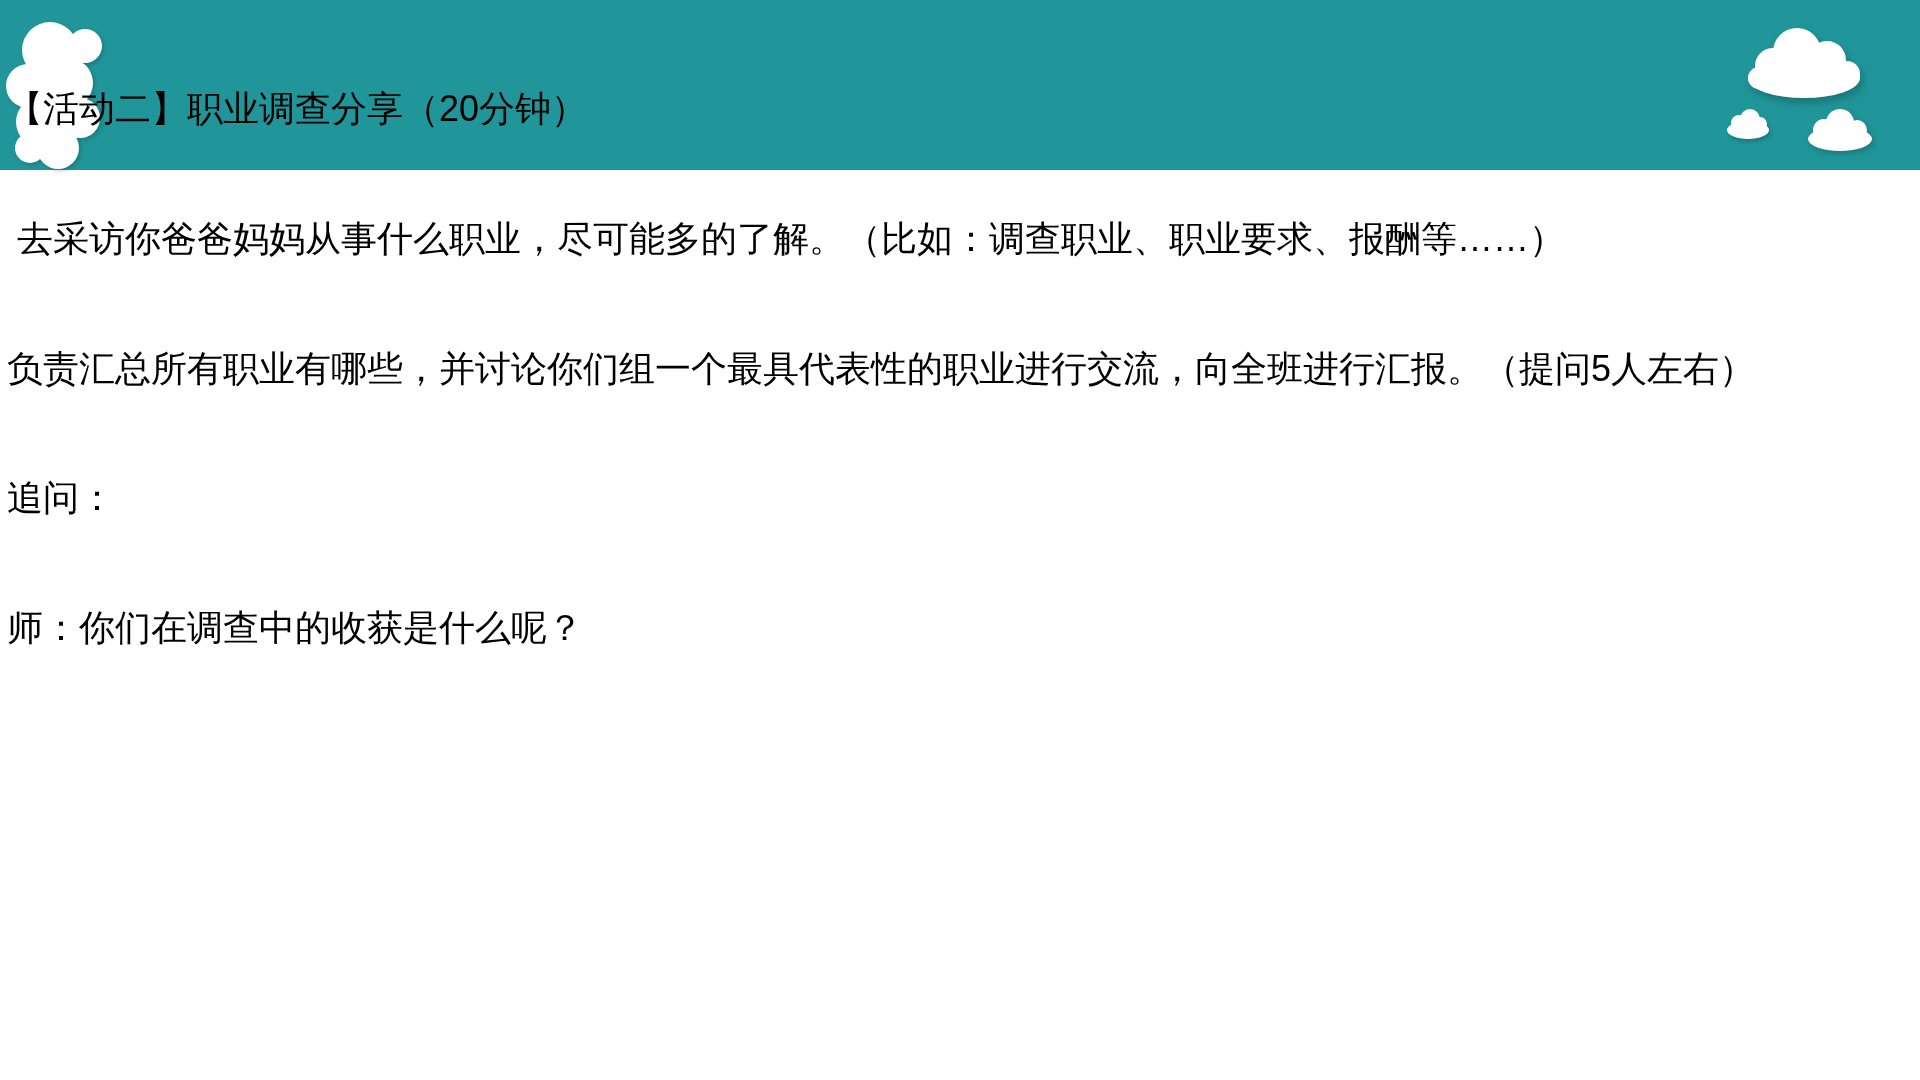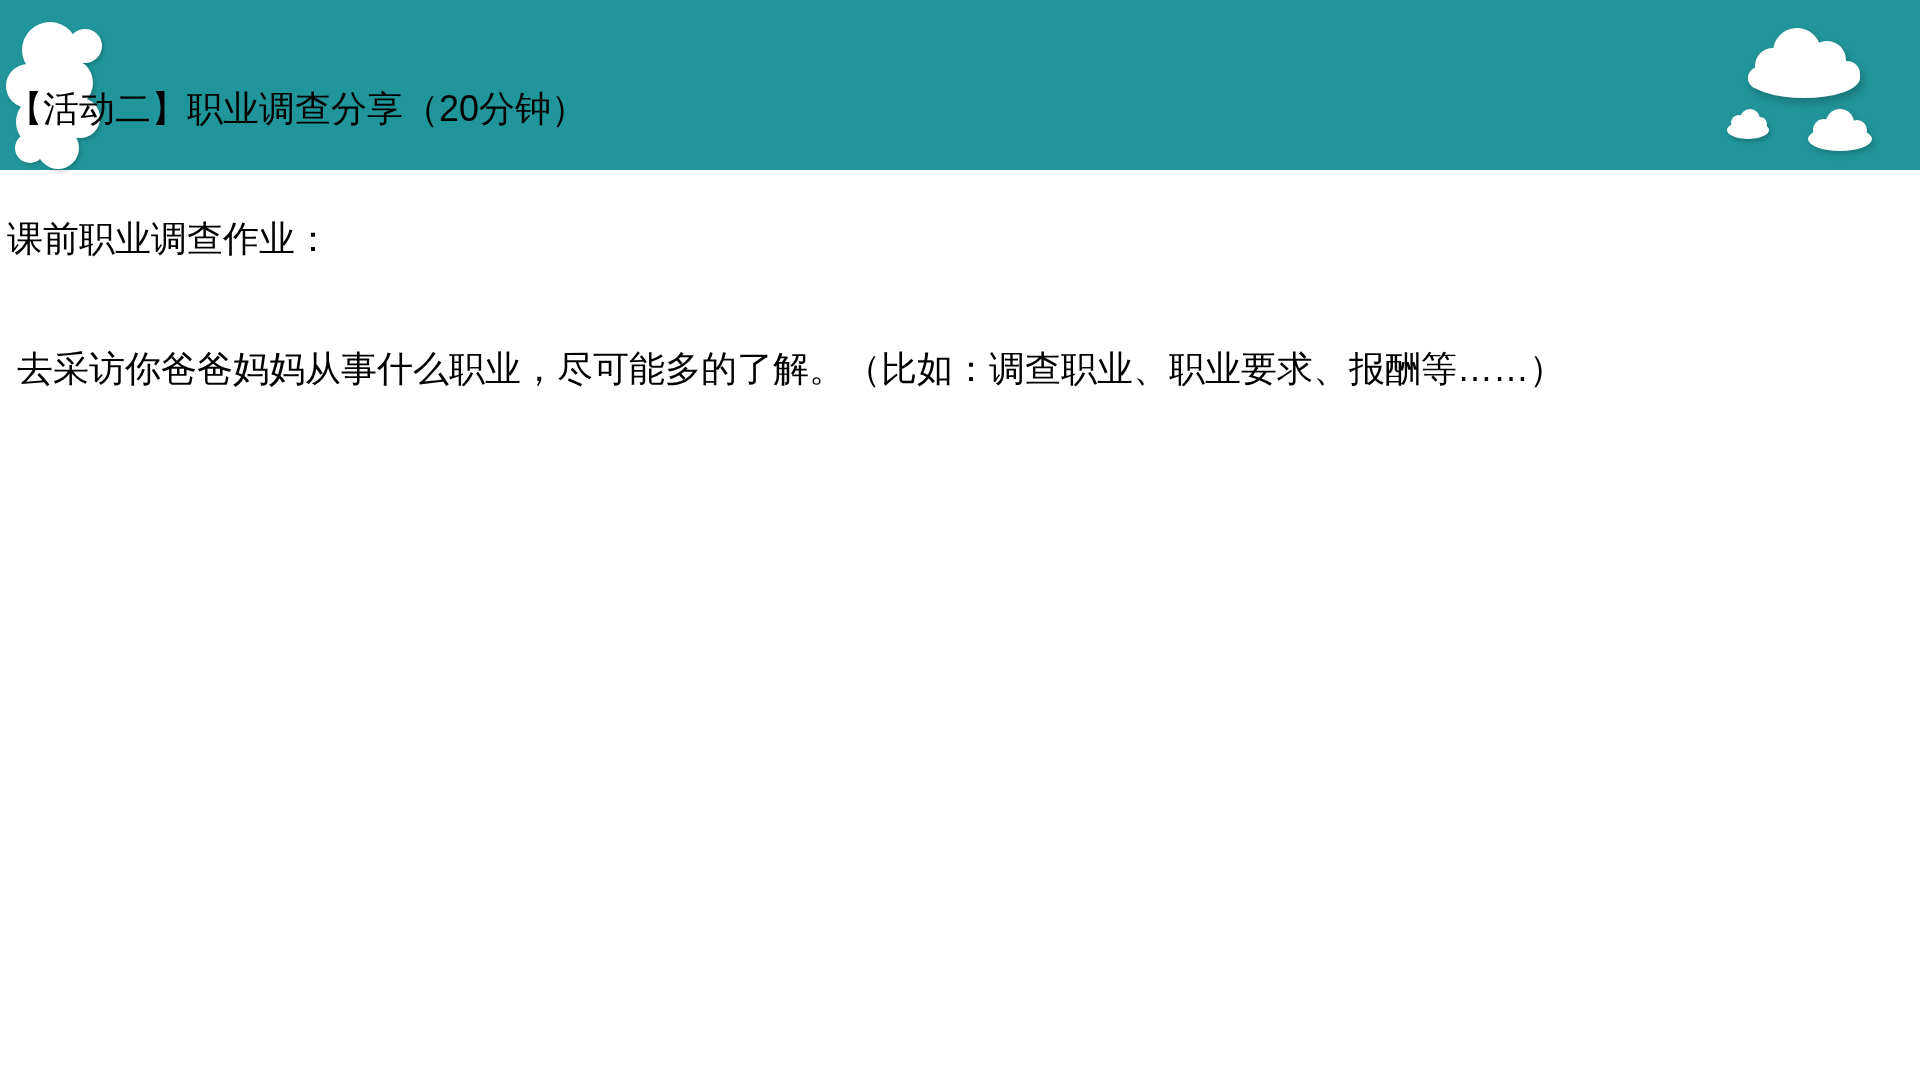--- a/index.html
+++ b/index.html
@@ -71,22 +71,24 @@
 
   <svg class="cloud cloud-medium" width="68" height="45" viewBox="0 0 68 45">
     <ellipse cx="34" cy="31" rx="32" ry="12"></ellipse>
     <circle cx="18" cy="22" r="11"></circle>
     <circle cx="34" cy="15" r="14"></circle>
     <circle cx="51" cy="22" r="10"></circle>
   </svg>
 
   <div class="text-block">
     <div class="text-line">【活动二】职业调查分享（20分钟）</div>
-    <div class="text-line">课前职业调查作业：</div>
     <div class="text-line"> 去采访你爸爸妈妈从事什么职业，尽可能多的了解。（比如：调查职业、职业要求、报酬等……）</div>
+    <div class="text-line">负责汇总所有职业有哪些，并讨论你们组一个最具代表性的职业进行交流，向全班进行汇报。（提问5人左右）</div>
+    <div class="text-line">追问：</div>
+    <div class="text-line">师：你们在调查中的收获是什么呢？</div>
     
     
     
     
     
     
     
     
     
     

